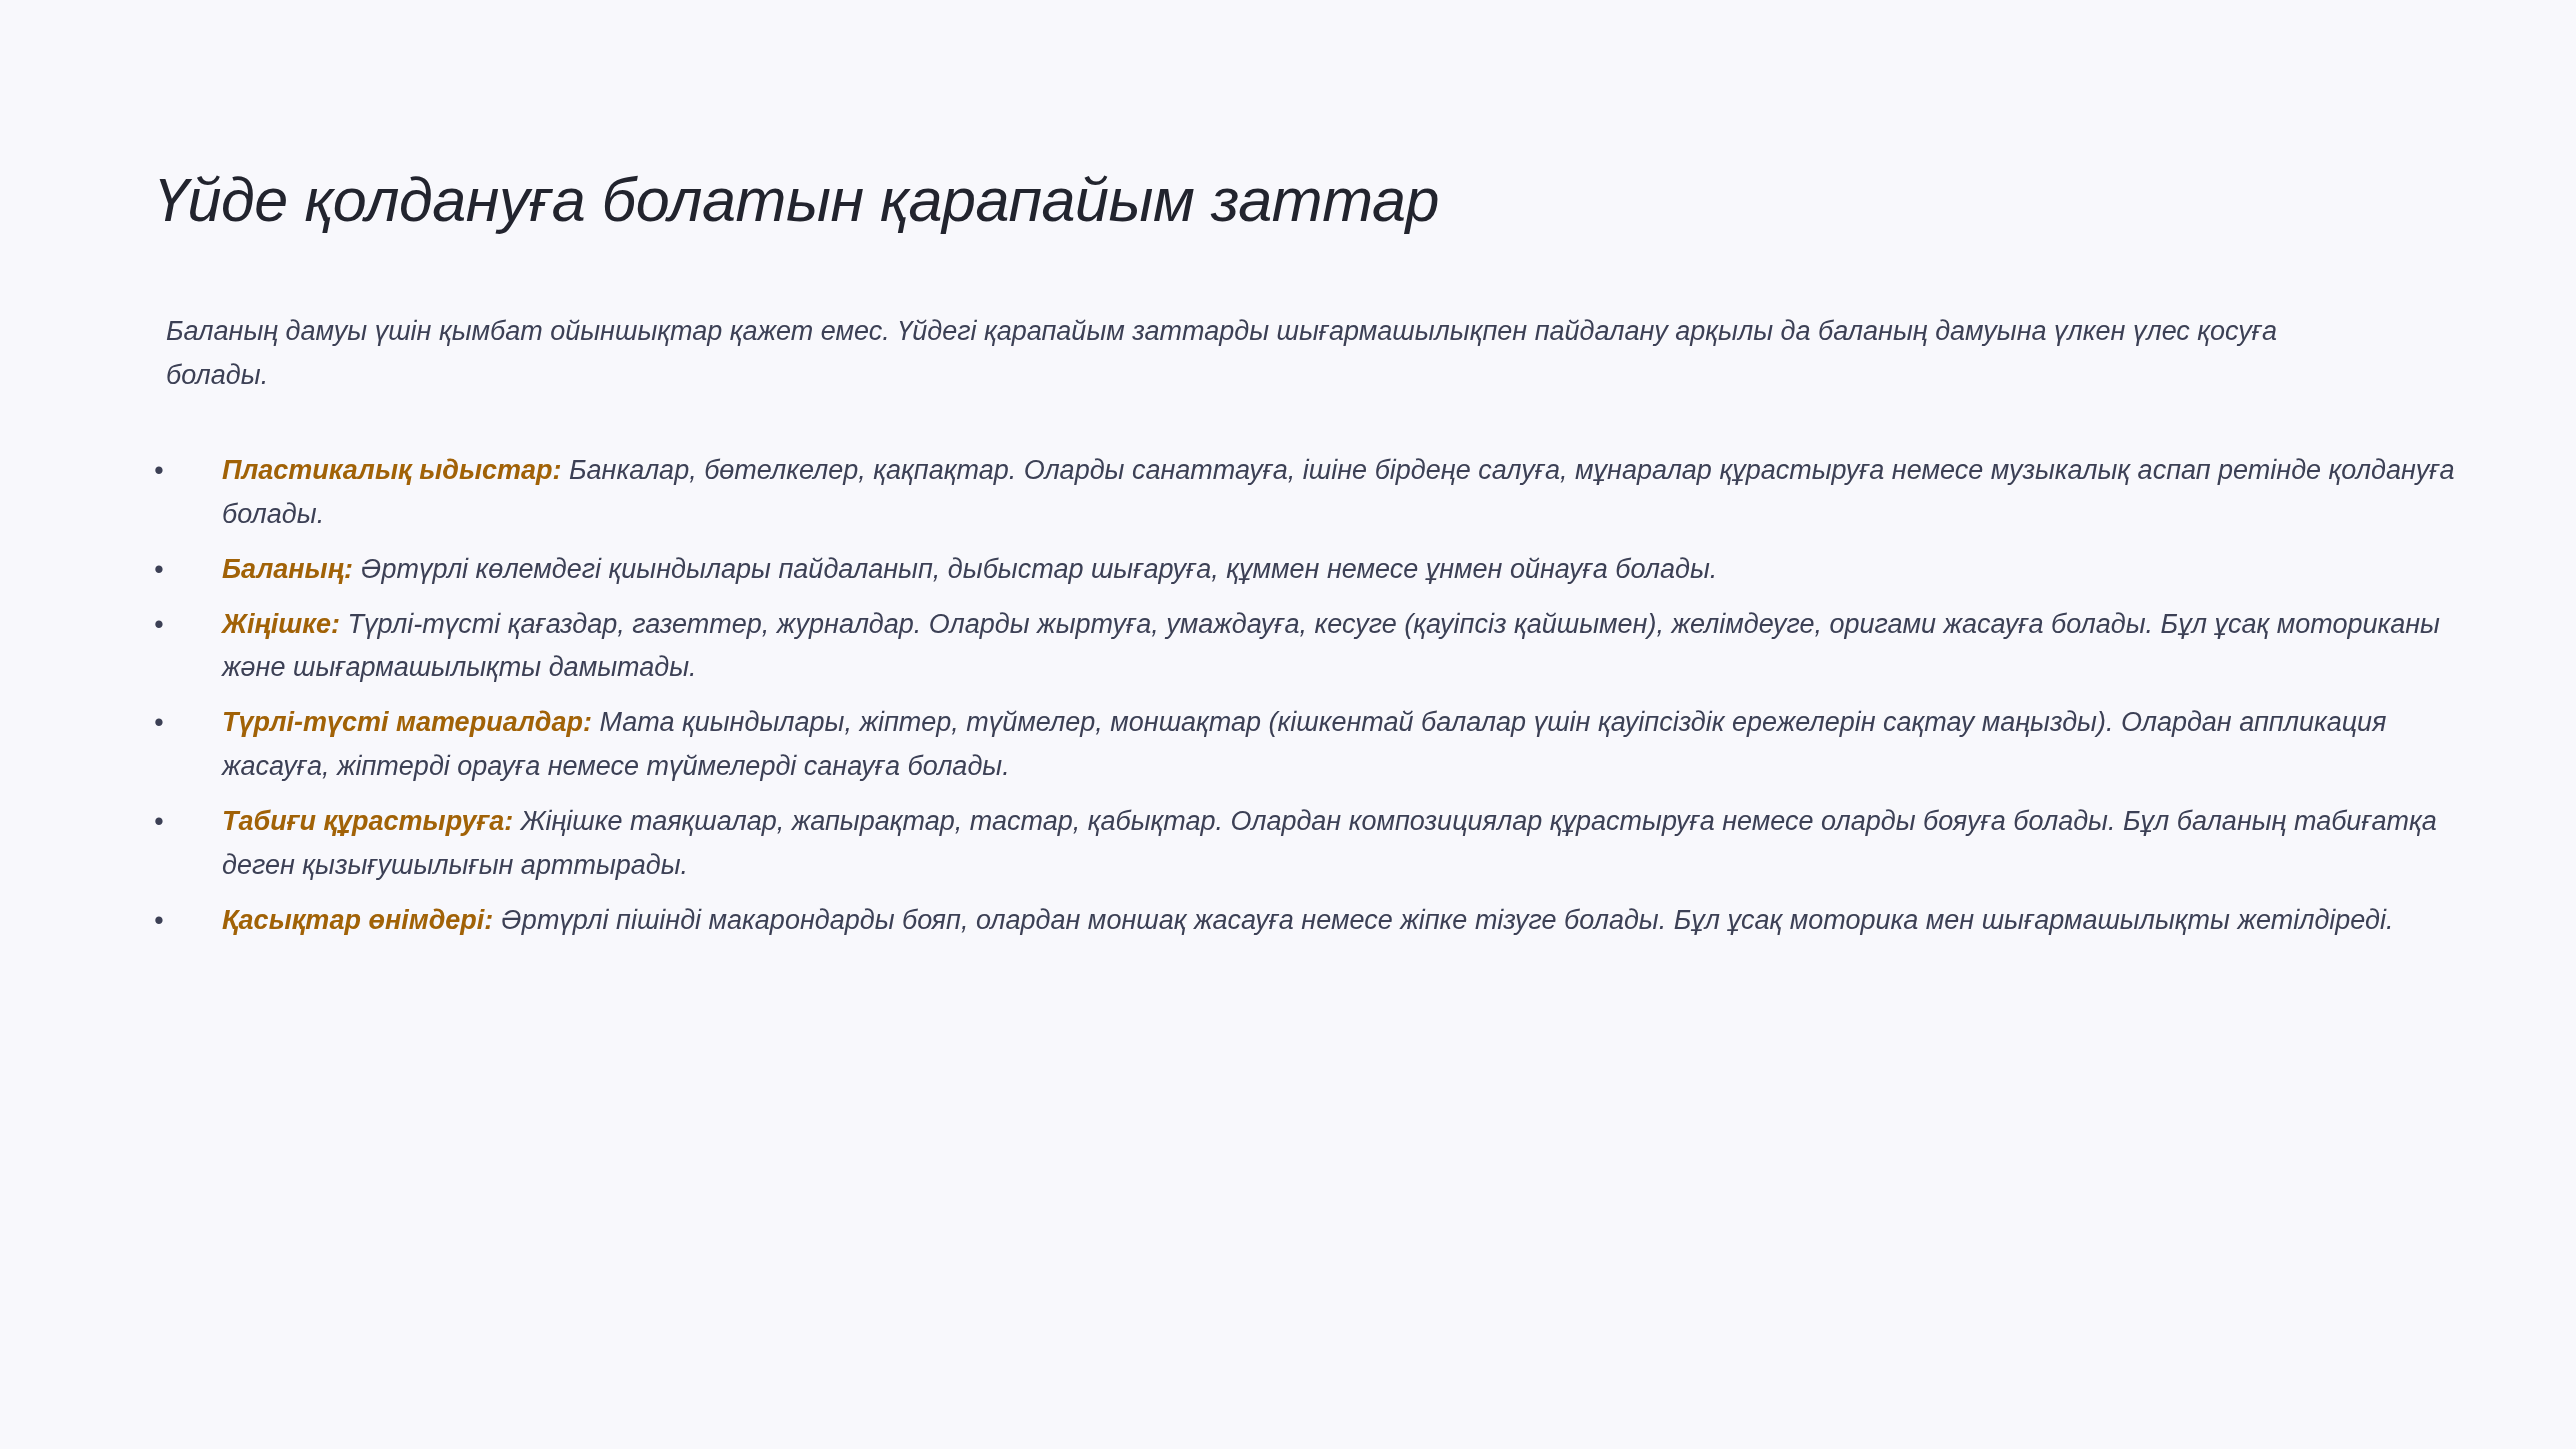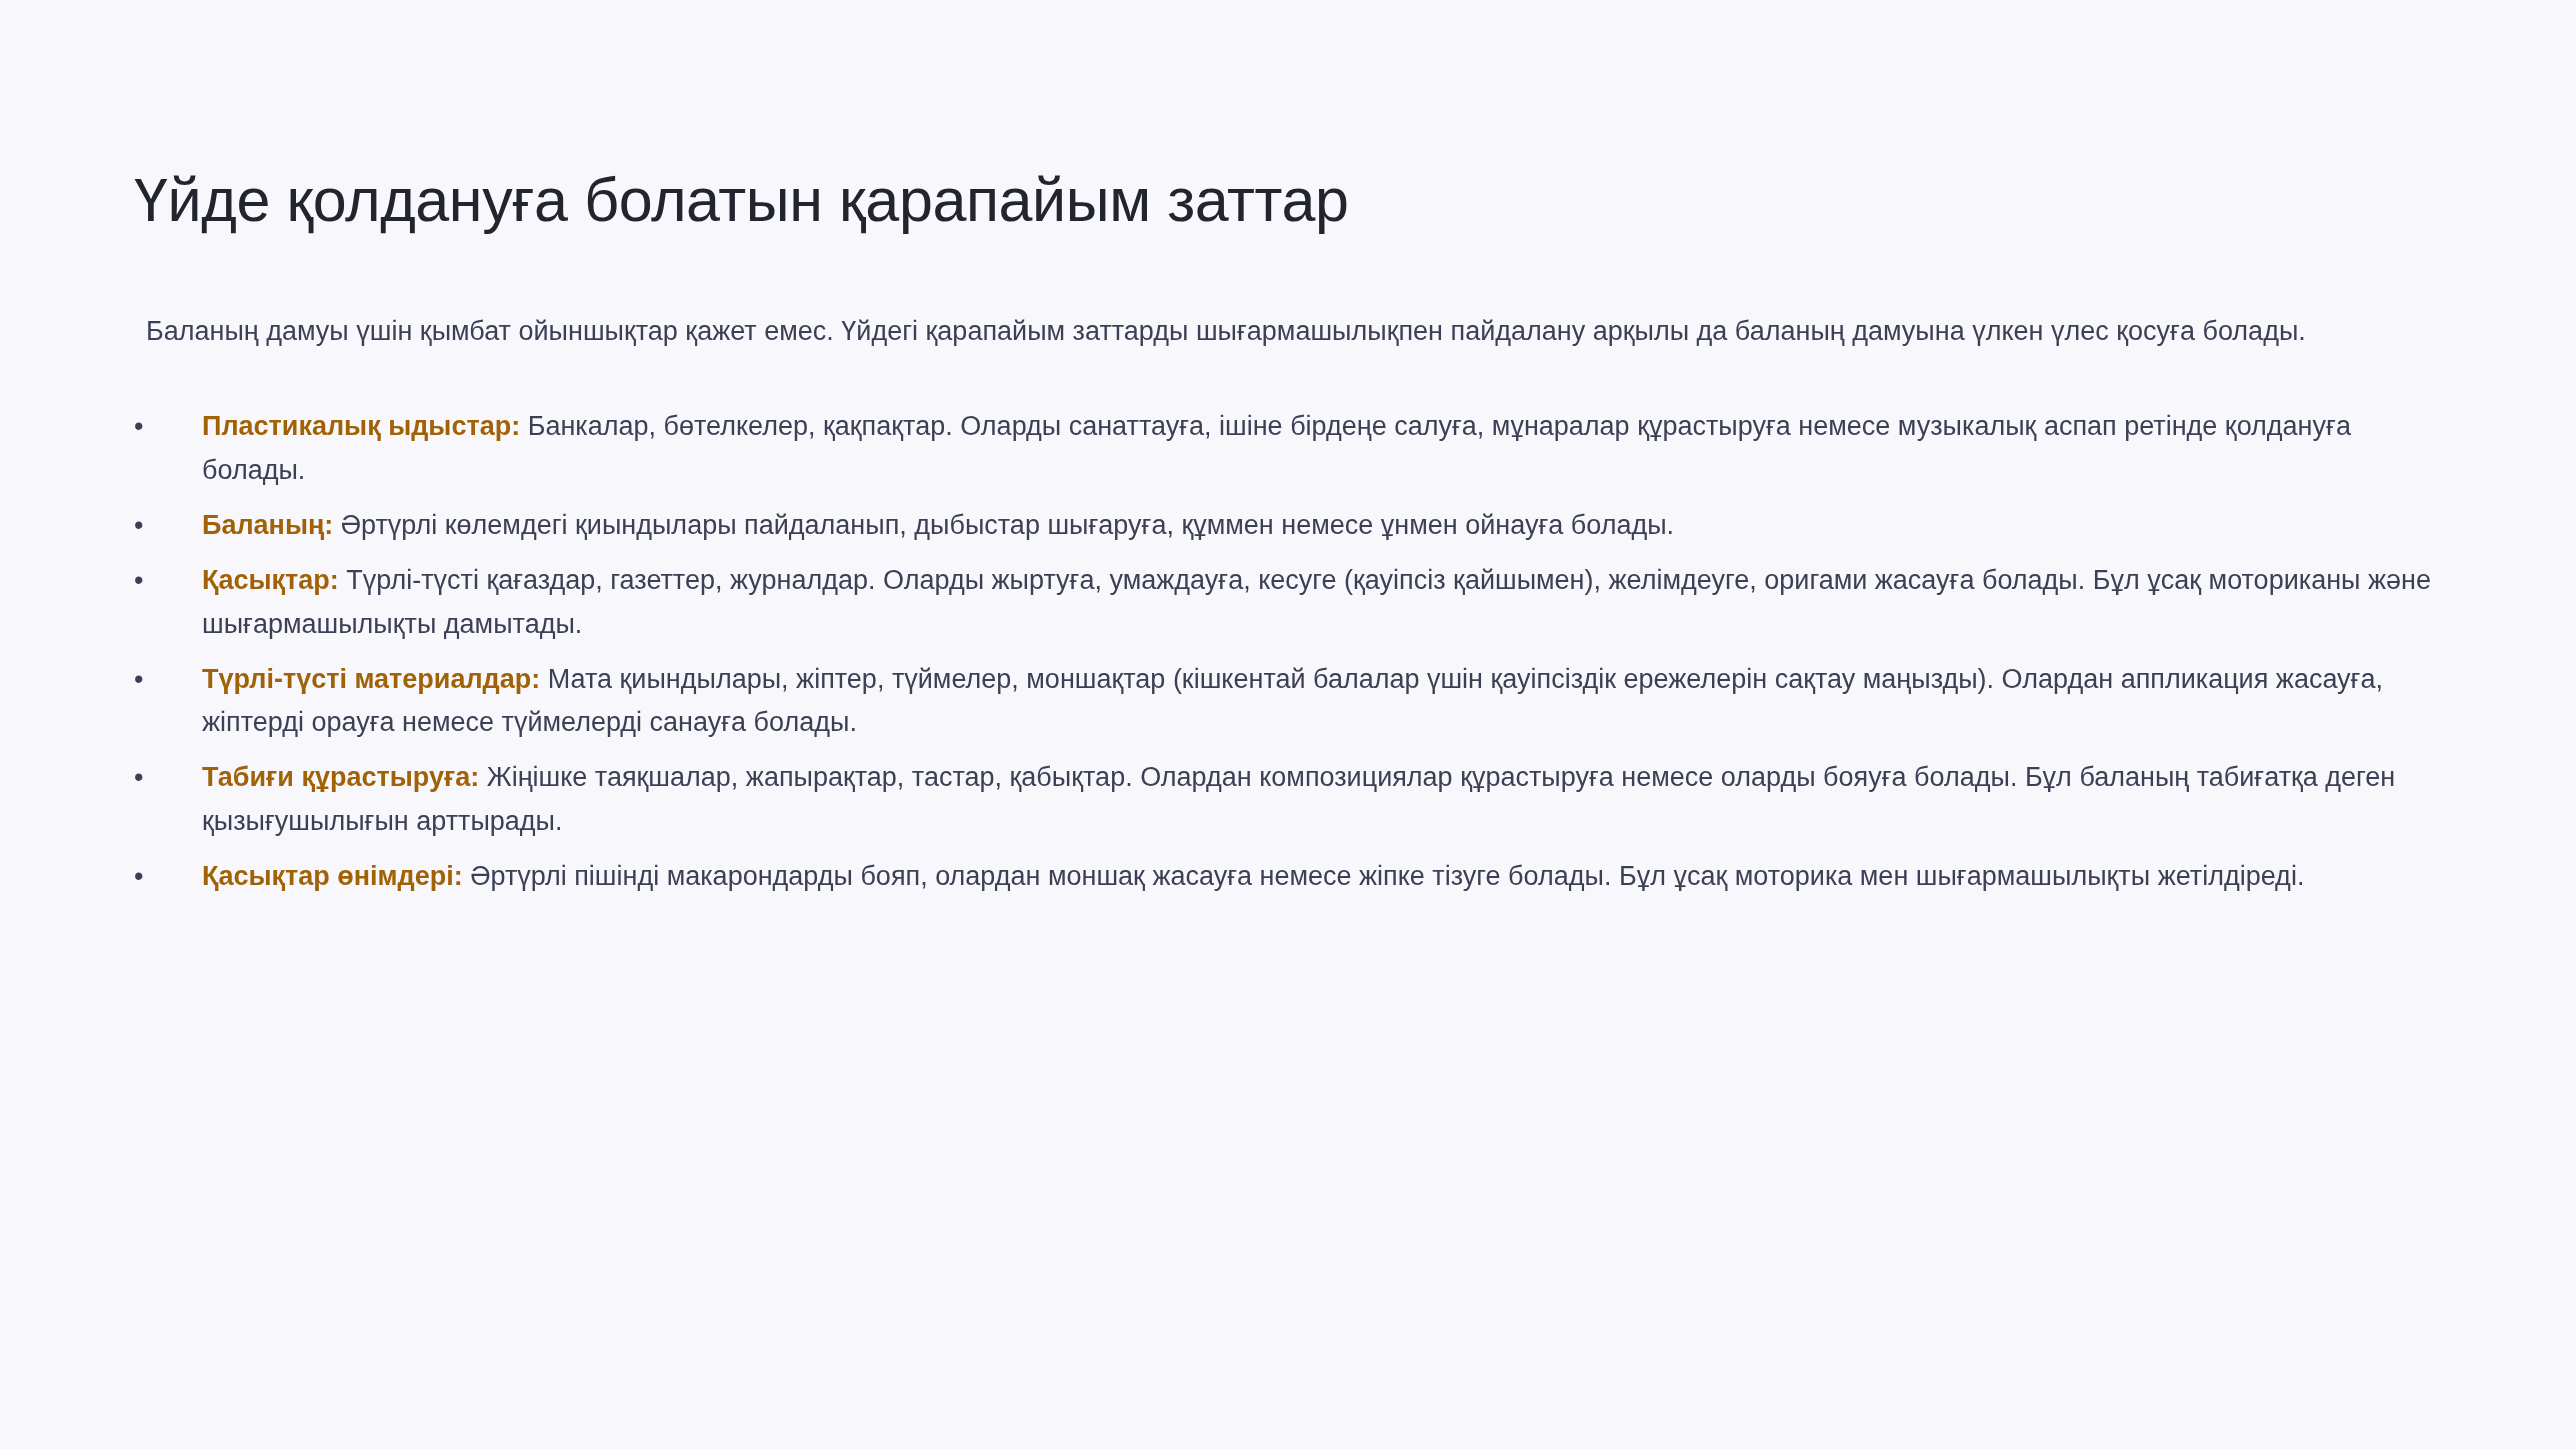--- a/index.html
+++ b/index.html
@@ -19,23 +19,24 @@
     box-sizing: border-box;
     width: 2576px;
     height: 1449px;
     padding: 0;
     background: #f8f8fc;
     position: relative;
     overflow: hidden;
   }
   .content {
     position: absolute;
-    left: 134px;
+    left: 154px;
     top: 0;
     width: 2310px;
+    font-style: italic;
   }
   .doc-title {
     margin: 0;
     padding-top: 166px;
     font-size: 61px;
     line-height: 1.12;
     font-weight: 400;
     letter-spacing: -0.4px;
     color: #22242e;
   }
@@ -108,21 +109,21 @@
         <span class="bullet-term">Пластикалық ыдыстар:</span><span class="bullet-body"> Банкалар, бөтелкелер, қақпақтар. Оларды санаттауға, ішіне бірдеңе салуға, мұнаралар құрастыруға немесе музыкалық аспап ретінде қолдануға болады.</span>
       </li>
 
       <li class="bullet-item">
         <span class="bullet-dot">•</span>
         <span class="bullet-term">Баланың:</span><span class="bullet-body"> Әртүрлі көлемдегі қиындылары пайдаланып, дыбыстар шығаруға, құммен немесе ұнмен ойнауға болады.</span>
       </li>
 
       <li class="bullet-item">
         <span class="bullet-dot">•</span>
-        <span class="bullet-term">Қасықтар:</span><span class="bullet-body"> Түрлі-түсті қағаздар, газеттер, журналдар. Оларды жыртуға, умаждауға, кесуге (қауіпсіз қайшымен), желімдеуге, оригами жасауға болады. Бұл ұсақ моториканы және шығармашылықты дамытады.</span>
+        <span class="bullet-term">Жіңішке:</span><span class="bullet-body"> Түрлі-түсті қағаздар, газеттер, журналдар. Оларды жыртуға, умаждауға, кесуге (қауіпсіз қайшымен), желімдеуге, оригами жасауға болады. Бұл ұсақ моториканы және шығармашылықты дамытады.</span>
       </li>
 
       <li class="bullet-item">
         <span class="bullet-dot">•</span>
         <span class="bullet-term">Түрлі-түсті материалдар:</span><span class="bullet-body"> Мата қиындылары, жіптер, түймелер, моншақтар (кішкентай балалар үшін қауіпсіздік ережелерін сақтау маңызды). Олардан аппликация жасауға, жіптерді орауға немесе түймелерді санауға болады.</span>
       </li>
 
       <li class="bullet-item">
         <span class="bullet-dot">•</span>
         <span class="bullet-term">Табиғи құрастыруға:</span><span class="bullet-body"> Жіңішке таяқшалар, жапырақтар, тастар, қабықтар. Олардан композициялар құрастыруға немесе оларды бояуға болады. Бұл баланың табиғатқа деген қызығушылығын арттырады.</span>

